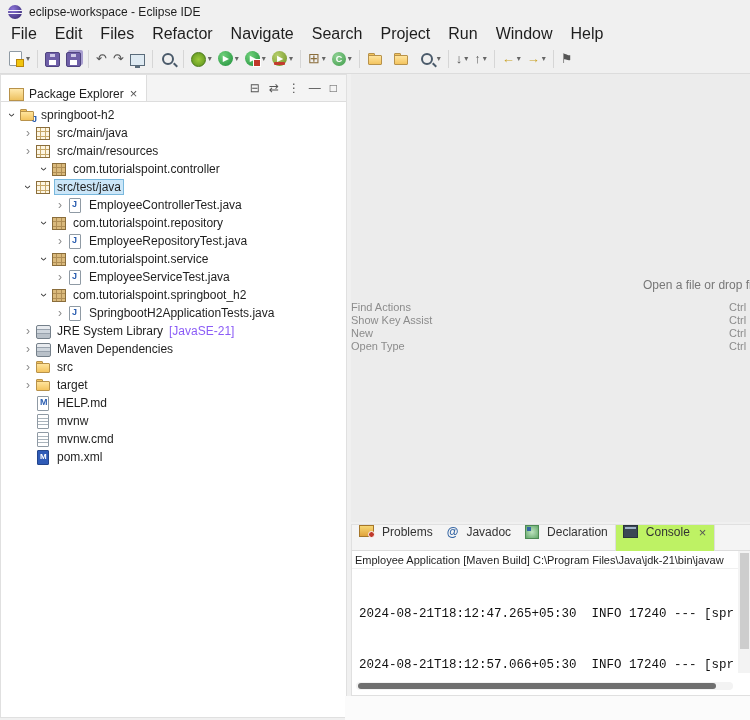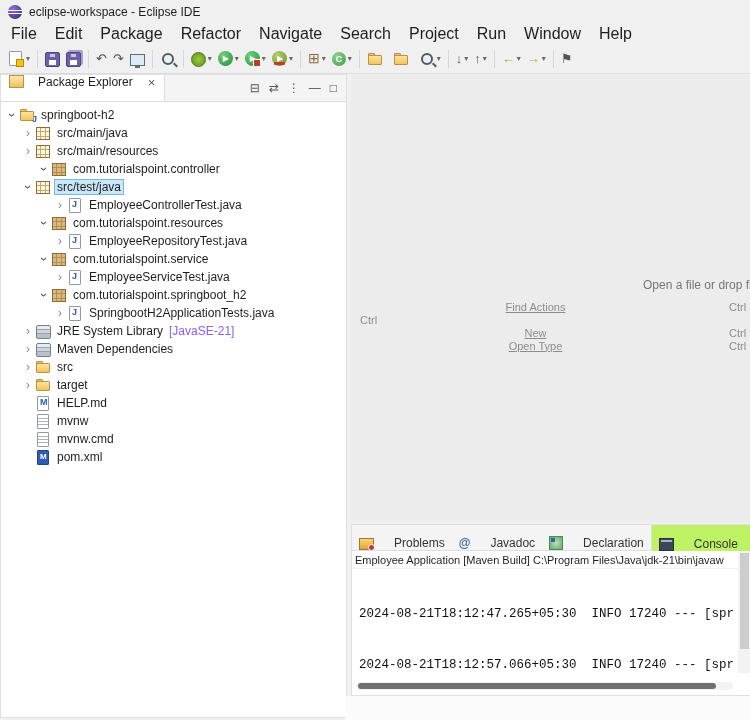--- a/index.html
+++ b/index.html
@@ -43,21 +43,21 @@
   .i-exttools::after{content:"";position:absolute;right:-1px;bottom:-1px;width:6px;height:6px;background:#c0392b;border:1px solid #fff;}
   .i-coverage{background:radial-gradient(circle at 35% 30%, #b6cf6b, #6d8f22);}
   .i-coverage::after{content:"";position:absolute;left:2px;right:2px;bottom:1px;height:3px;background:#c23b2e;border-radius:1px;}
   .i-newclass{width:14px;height:14px;border-radius:50%;background:radial-gradient(circle at 35% 30%, #8fd194, #3f9c49);}
   .i-newclass i{color:#fff;font-weight:bold;font-size:9px;left:4px;top:2px;}
   .i-brown{color:#8a6d3b;font-size:14px;}
   .i-gold{color:#c9a227;font-weight:bold;font-size:13px;}
   
   .explorer{position:absolute;top:74px;left:0;width:345px;bottom:2px;background:#fff;border:1px solid #e0e0e0;}
   .pe-header{height:26px;background:#f4f4f4;border-bottom:1px solid #ddd;display:flex;align-items:center;}
-  .pe-tab{height:26px;background:#fff;display:flex;align-items:flex-start;gap:14px;padding:0 8px;
+  .pe-tab{height:26px;background:#fff;display:flex;align-items:flex-end;gap:5px;padding:0 8px;
           border-right:1px solid #ddd;font-size:12px;}
   .ti-explorer{width:13px;height:11px;background:linear-gradient(#ffe9ad,#edc15f);border:1px solid #b8924a;position:relative;}
   .close-x{color:#555;font-size:13px;padding:0 1px;}
   .pe-icons{margin-left:auto;display:flex;align-items:center;gap:9px;padding-right:9px;color:#555;font-size:12px;}
   
   .tree{font-size:12px;padding-top:4px;overflow:hidden;}
   .row{height:18px;display:flex;align-items:center;white-space:nowrap;}
   .d0{padding-left:4px}.d1{padding-left:20px}.d2{padding-left:36px}.d3{padding-left:52px}
   .exp{width:14px;text-align:center;font-size:12px;color:#8a8a8a;flex:none;display:inline-block;}
   .exp.open{transform:rotate(90deg);color:#3a3a3a;}
@@ -85,26 +85,26 @@
   .c-lines::after{background:linear-gradient(#fff 0 3px,#aab4bc 3px 4px,#fff 4px 6px,#aab4bc 6px 7px,#fff 7px 9px,#aab4bc 9px 10px,#fff 10px);}
   .c-pom::after{background:#2f5bb7;border-color:#23458c;}
   .c-pom i{color:#fff;font-size:8px;left:5px;top:3px;z-index:2;}
   .c-lib::after{content:"";position:absolute;left:1px;top:2px;width:13px;height:12px;border:1px solid #75808a;border-radius:2px;
       background:linear-gradient(#e8ebef 0 3px,#98a2ad 3px 4px,#cfd6dd 4px 7px,#98a2ad 7px 8px,#b9c1c9 8px 12px);}
   
   .editor{position:absolute;top:74px;left:351px;width:399px;height:448px;background:#ececec;overflow:hidden;}
   .drop-hint{position:absolute;left:292px;top:204px;font-size:12px;color:#777;white-space:nowrap;}
   .hints{position:absolute;left:0;top:226px;width:470px;}
   .hint-row{display:flex;height:13px;align-items:center;font-size:11px;color:#8c8c8c;}
-  .hint-label{flex:1;text-align:center;text-decoration:underline;}
+  .hint-label{flex:1;text-align:left;}
   .hint-keys{width:92px;padding-left:9px;white-space:nowrap;}
   
   .bottom{position:absolute;top:524px;left:351px;width:399px;height:170px;background:#fff;border:1px solid #e0e0e0;}
   .tabbar{height:25px;background:#f4f4f4;border-bottom:1px solid #ddd;display:flex;align-items:stretch;}
-  .btab{display:flex;align-items:flex-end;gap:20px;padding:0 7px;font-size:12px;color:#333;}
+  .btab{display:flex;align-items:flex-start;gap:8px;padding:0 7px;font-size:12px;color:#333;}
   .btab.active{background:#bef264;border-left:1px solid #ddd;border-right:1px solid #ddd;margin-bottom:-1px;}
   .ti-problems{width:13px;height:10px;background:linear-gradient(#f7d774,#e0a33c);border:1px solid #a5762a;position:relative;}
   .ti-problems::after{content:"";position:absolute;right:-2px;bottom:-2px;width:5px;height:5px;border-radius:50%;background:#c0392b;border:1px solid #fff;}
   .ti-javadoc{color:#3465a4;font-weight:bold;font-size:12px;}
   .ti-declaration{width:12px;height:12px;background:radial-gradient(#bfe3c0,#63a86a);border:1px solid #4d8a54;position:relative;}
   .ti-declaration::after{content:"";position:absolute;left:1px;top:1px;width:4px;height:4px;background:#3465a4;}
   .ti-console{width:13px;height:11px;background:#3b4754;border:1px solid #2a333d;position:relative;}
   .ti-console::after{content:"";position:absolute;left:1px;top:1px;right:1px;height:2px;background:#9fb3c8;}
   .console-title{font-size:11px;padding:3px 2px 2px 3px;white-space:nowrap;overflow:hidden;border-bottom:1px solid #f0f0f0;}
   .console-out{font-family:"Liberation Mono","DejaVu Sans Mono",monospace;font-size:12.5px;line-height:17px;
@@ -121,21 +121,21 @@
 <div id="window">
 
   <div class="titlebar">
     <span class="eclipse-logo"></span>
     <span>eclipse-workspace - Eclipse IDE</span>
   </div>
 
   <div class="menubar">
     <span class="menu-item">File</span>
     <span class="menu-item">Edit</span>
-    <span class="menu-item">Package</span>
+    <span class="menu-item">Files</span>
     <span class="menu-item">Refactor</span>
     <span class="menu-item">Navigate</span>
     <span class="menu-item">Search</span>
     <span class="menu-item">Project</span>
     <span class="menu-item">Run</span>
     <span class="menu-item">Window</span>
     <span class="menu-item">Help</span>
   </div>
 
   <div class="toolbar">
@@ -280,21 +280,21 @@
       <div class="row d3">
         <span class="exp">›</span>
         <span class="tico c-file">
             <i>J</i>
           </span>
         <span class="lab">EmployeeControllerTest.java</span>
       </div>
       <div class="row d2">
         <span class="exp open">›</span>
         <span class="tico c-package"></span>
-        <span class="lab">com.tutorialspoint.resources</span>
+        <span class="lab">com.tutorialspoint.repository</span>
       </div>
       <div class="row d3">
         <span class="exp">›</span>
         <span class="tico c-file">
             <i>J</i>
           </span>
         <span class="lab">EmployeeRepositoryTest.java</span>
       </div>
       <div class="row d2">
         <span class="exp open">›</span>
@@ -369,20 +369,21 @@
   </div>
 
   <div class="editor">
     <div class="drop-hint">Open a file or drop files he</div>
     <div class="hints">
       <div class="hint-row">
         <span class="hint-label">Find Actions</span>
         <span class="hint-keys">Ctrl</span>
       </div>
       <div class="hint-row">
+        <span class="hint-label">Show Key Assist</span>
         <span class="hint-keys">Ctrl</span>
       </div>
       <div class="hint-row">
         <span class="hint-label">New</span>
         <span class="hint-keys">Ctrl</span>
       </div>
       <div class="hint-row">
         <span class="hint-label">Open Type</span>
         <span class="hint-keys">Ctrl</span>
       </div>

